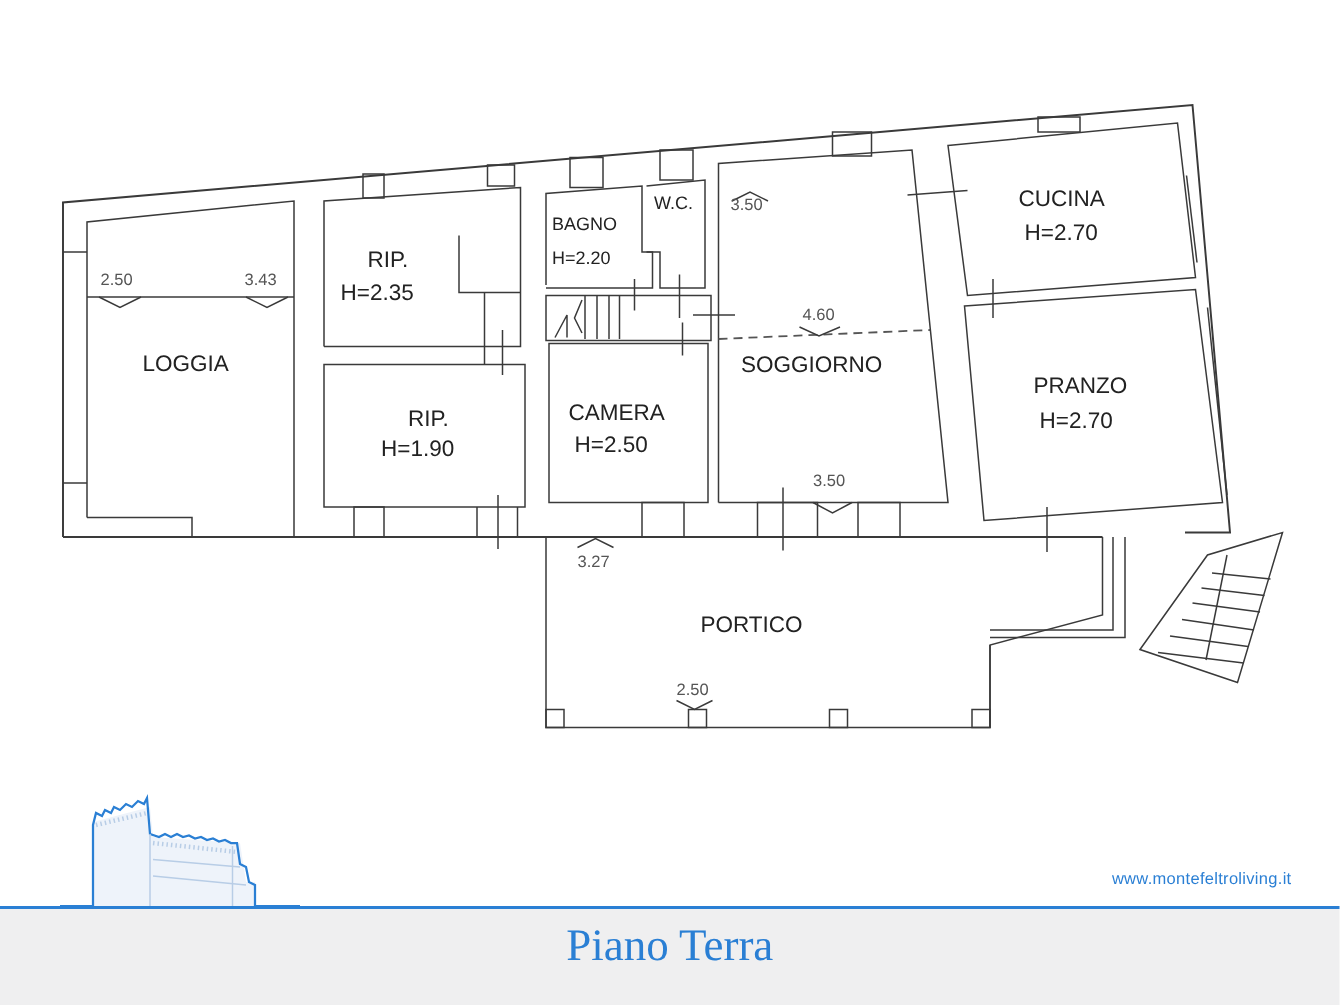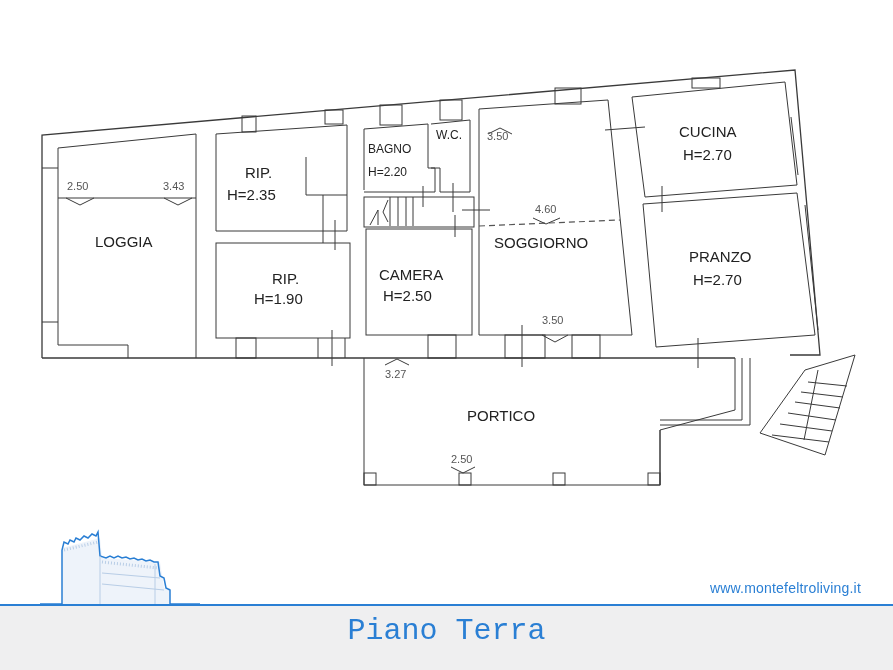--- a/index.html
+++ b/index.html
@@ -6,22 +6,22 @@
   body { width:893px; height:670px; background:#ffffff; position:relative; overflow:hidden; font-family:"Liberation Sans", sans-serif; }
   #plan { position:absolute; left:0; top:0; width:893px; height:520px; }
   .w { stroke:#3a3a3a; stroke-width:1.3; fill:none; }
   .wt { stroke:#3a3a3a; stroke-width:1; fill:none; }
   .dash { stroke:#555; stroke-width:1.2; fill:none; stroke-dasharray:6 4; }
   .room-label { font-family:"Liberation Sans", sans-serif; font-size:15px; fill:#222; }
   .dim { font-family:"Liberation Sans", sans-serif; font-size:11px; fill:#555; }
   #footer-band { position:absolute; left:0; top:606px; width:893px; height:64px; background:#efeff0; }
   #footer-line { position:absolute; left:0; top:604px; width:893px; height:2px; background:#2a7fd4; }
   #logo { position:absolute; left:40px; top:528px; width:160px; height:80px; }
-  #site-url { position:absolute; right:32px; top:580px; font-size:14px; color:#2a7fd4; font-family:"Liberation Sans", sans-serif; letter-spacing:0.2px; }
-  #floor-title { position:absolute; left:0; width:893px; top:614px; text-align:center; font-size:30px; color:#2a7fd4; font-family:Liberation Mono, monospace; font-weight:300; }
+  #site-url { position:absolute; right:32px; top:580px; font-size:11px; color:#2a7fd4; font-family:"Liberation Sans", sans-serif; letter-spacing:0.2px; }
+  #floor-title { position:absolute; left:0; width:893px; top:614px; text-align:center; font-size:30px; color:#2a7fd4; font-family:Liberation Serif, serif; font-weight:300; }
 </style>
 </head>
 <body>
 
 <svg id="plan" viewBox="0 0 893 520" xmlns="http://www.w3.org/2000/svg">
 
   <g>
     <polyline class="w" points="42,358 42,135 795,70 820,355 790,355"></polyline>
     <line class="w" x1="42" y1="358" x2="735" y2="358"></line>
   </g>

